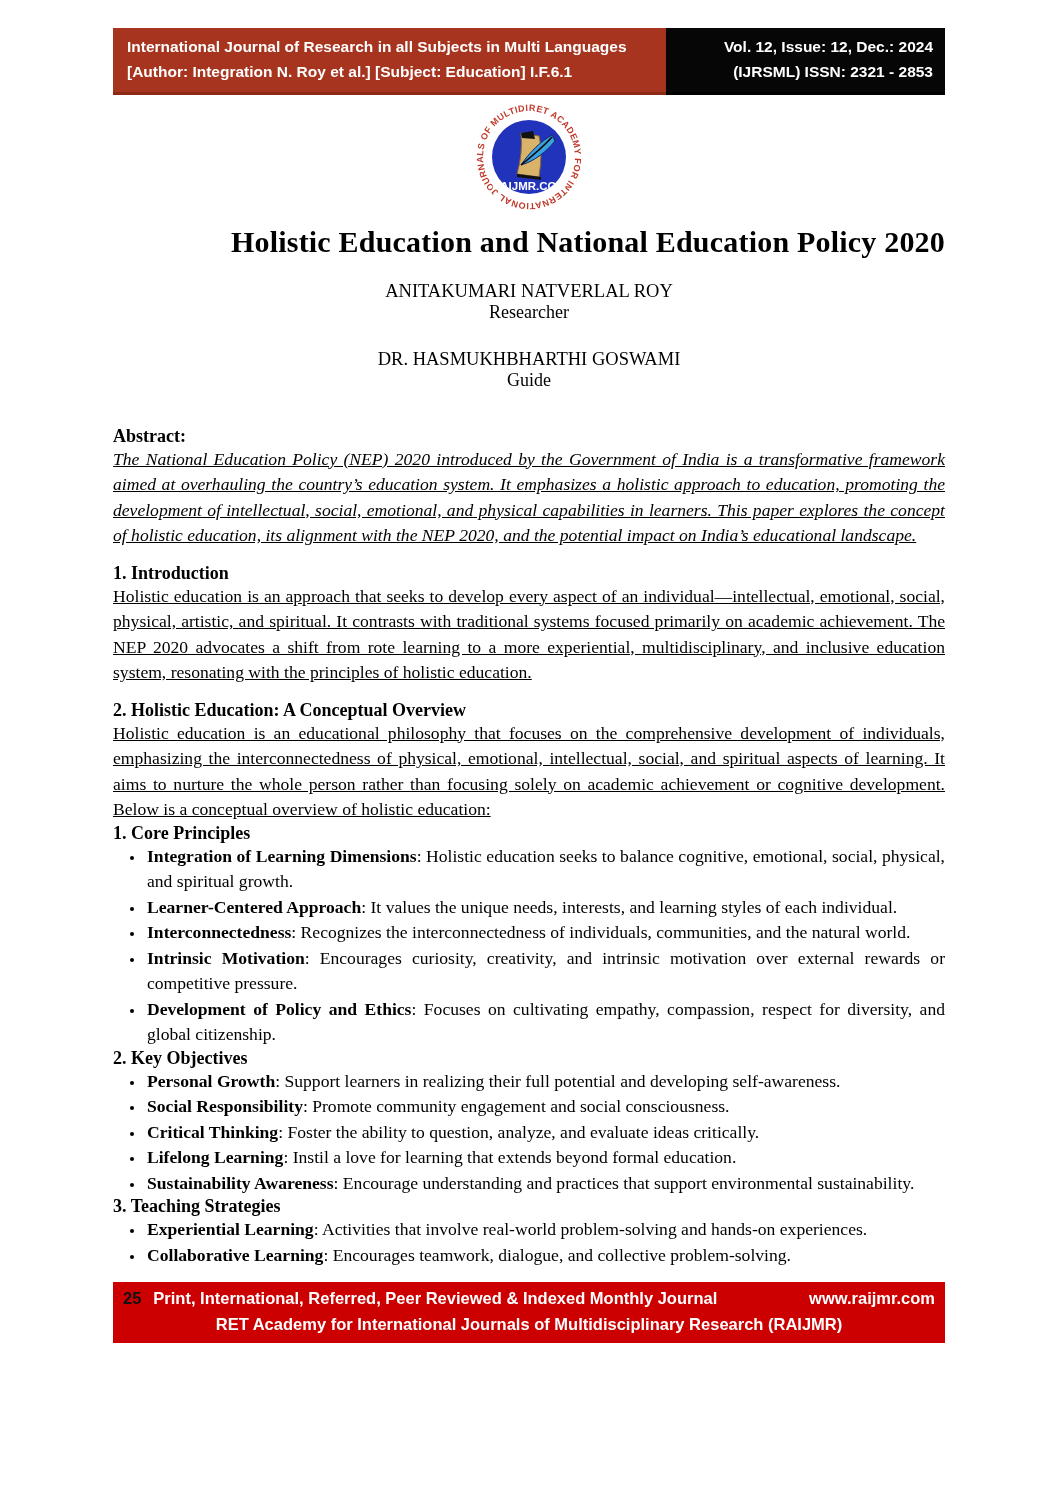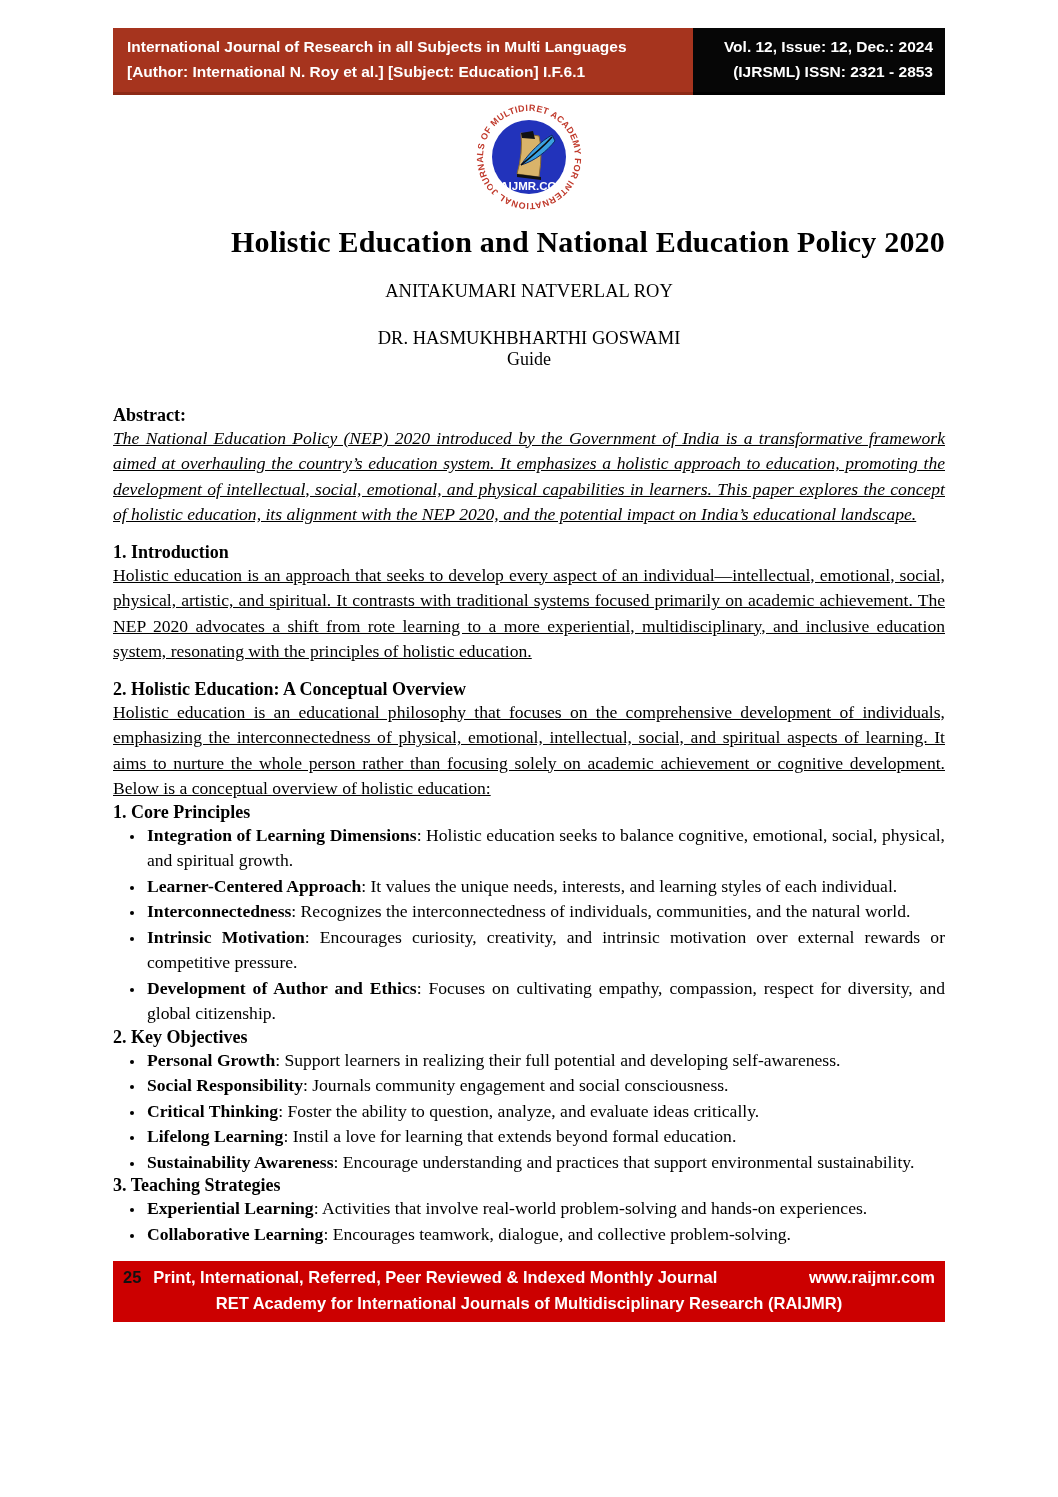--- a/index.html
+++ b/index.html
@@ -7,21 +7,21 @@
     width: 1058px; min-height: 1497px;
     background: #ffffff;
     font-family: "Liberation Serif", serif;
     color: #000;
   }
   .page { width: 1058px; min-height: 1497px; padding: 28px 113px 0 113px; position: relative; }
 
   
   .jheader { display: flex; width: 100%; font-family: "Liberation Sans", sans-serif; font-weight: bold; color: #fff; font-size: 15.5px; line-height: 1.6; }
   .jheader .left  { flex: 1 1 auto; background: #A6341E; padding: 7px 14px; border-bottom: 3px solid #8d2a16; }
-  .jheader .right { width: 252px; background: #060606; padding: 7px 12px; text-align: right; border-bottom: 3px solid #000; }
+  .jheader .right { width: 279px; background: #060606; padding: 7px 12px; text-align: right; border-bottom: 3px solid #000; }
 
   
   .logo-wrap { display: flex; justify-content: center; margin-top: 6px; }
 
   
   .paper-title { text-align: right; font-size: 30px; font-weight: bold; margin-top: 12px; letter-spacing: 0.2px; }
   .author-block { text-align: center; margin-top: 22px; font-size: 18.5px; }
   .author-block .role { font-size: 18px; }
   .author-block.second { margin-top: 26px; }
 
@@ -44,21 +44,21 @@
   .jfooter .row2 { text-align: center; }
 </style>
 </head>
 <body>
 
 <div class="page">
 
   <div class="jheader">
     <div class="left">
       <div>International Journal of Research in all Subjects in Multi Languages</div>
-      <div>[Author: International N. Roy et al.] [Subject: Education] I.F.6.1</div>
+      <div>[Author: Integration N. Roy et al.] [Subject: Education] I.F.6.1</div>
     </div>
     <div class="right">
       <div>Vol. 12, Issue: 12, Dec.: 2024</div>
       <div>(IJRSML) ISSN: 2321 - 2853</div>
     </div>
   </div>
 
   <div class="logo-wrap">
     <svg width="160" height="112" viewBox="0 0 160 112">
       <defs>
@@ -76,20 +76,21 @@
       <path d="M 72,64 C 82,56 94,46 103,36" fill="none" stroke="#0a0a0a" stroke-width="1.6"></path>
       <path d="M 68,73 L 92,76 L 92,79 L 68,76 Z" fill="#111111"></path>
       <text x="80" y="89" text-anchor="middle" font-family="Liberation Sans, sans-serif" font-size="11.5" font-weight="bold" fill="#ffffff">RAIJMR.COM</text>
     </svg>
   </div>
 
   <h1 class="paper-title">Holistic Education and National Education Policy 2020</h1>
 
   <div class="author-block">
     <div>ANITAKUMARI NATVERLAL ROY</div>
+    <div class="role">Researcher</div>
   </div>
   <div class="author-block second">
     <div>DR. HASMUKHBHARTHI GOSWAMI</div>
     <div class="role">Guide</div>
   </div>
 
   <div class="section-heading" style="margin-top:35px">Abstract:</div>
   <p class="para abstract-text">The National Education Policy (NEP) 2020 introduced by the Government of India is a transformative framework aimed at overhauling the country’s education system. It emphasizes a holistic approach to education, promoting the development of intellectual, social, emotional, and physical capabilities in learners. This paper explores the concept of holistic education, its alignment with the NEP 2020, and the potential impact on India’s educational landscape.</p>
 
   <div class="section-heading">1. Introduction</div>
@@ -97,27 +98,27 @@
 
   <div class="section-heading">2. Holistic Education: A Conceptual Overview</div>
   <p class="para">Holistic education is an educational philosophy that focuses on the comprehensive development of individuals, emphasizing the interconnectedness of physical, emotional, intellectual, social, and spiritual aspects of learning. It aims to nurture the whole person rather than focusing solely on academic achievement or cognitive development. Below is a conceptual overview of holistic education:</p>
 
   <div class="sub-heading">1. Core Principles</div>
   <ul class="blist">
     <li><span class="term">Integration of Learning Dimensions</span><span>: Holistic education seeks to balance cognitive, emotional, social, physical, and spiritual growth.</span></li>
     <li><span class="term">Learner-Centered Approach</span><span>: It values the unique needs, interests, and learning styles of each individual.</span></li>
     <li><span class="term">Interconnectedness</span><span>: Recognizes the interconnectedness of individuals, communities, and the natural world.</span></li>
     <li><span class="term">Intrinsic Motivation</span><span>: Encourages curiosity, creativity, and intrinsic motivation over external rewards or competitive pressure.</span></li>
-    <li><span class="term">Development of Author and Ethics</span><span>: Focuses on cultivating empathy, compassion, respect for diversity, and global citizenship.</span></li>
+    <li><span class="term">Development of Policy and Ethics</span><span>: Focuses on cultivating empathy, compassion, respect for diversity, and global citizenship.</span></li>
   </ul>
 
   <div class="sub-heading">2. Key Objectives</div>
   <ul class="blist">
     <li><span class="term">Personal Growth</span><span>: Support learners in realizing their full potential and developing self-awareness.</span></li>
-    <li><span class="term">Social Responsibility</span><span>: Journals community engagement and social consciousness.</span></li>
+    <li><span class="term">Social Responsibility</span><span>: Promote community engagement and social consciousness.</span></li>
     <li><span class="term">Critical Thinking</span><span>: Foster the ability to question, analyze, and evaluate ideas critically.</span></li>
     <li><span class="term">Lifelong Learning</span><span>: Instil a love for learning that extends beyond formal education.</span></li>
     <li><span class="term">Sustainability Awareness</span><span>: Encourage understanding and practices that support environmental sustainability.</span></li>
   </ul>
 
   <div class="sub-heading">3. Teaching Strategies</div>
   <ul class="blist">
     <li><span class="term">Experiential Learning</span><span>: Activities that involve real-world problem-solving and hands-on experiences.</span></li>
     <li><span class="term">Collaborative Learning</span><span>: Encourages teamwork, dialogue, and collective problem-solving.</span></li>
   </ul>

